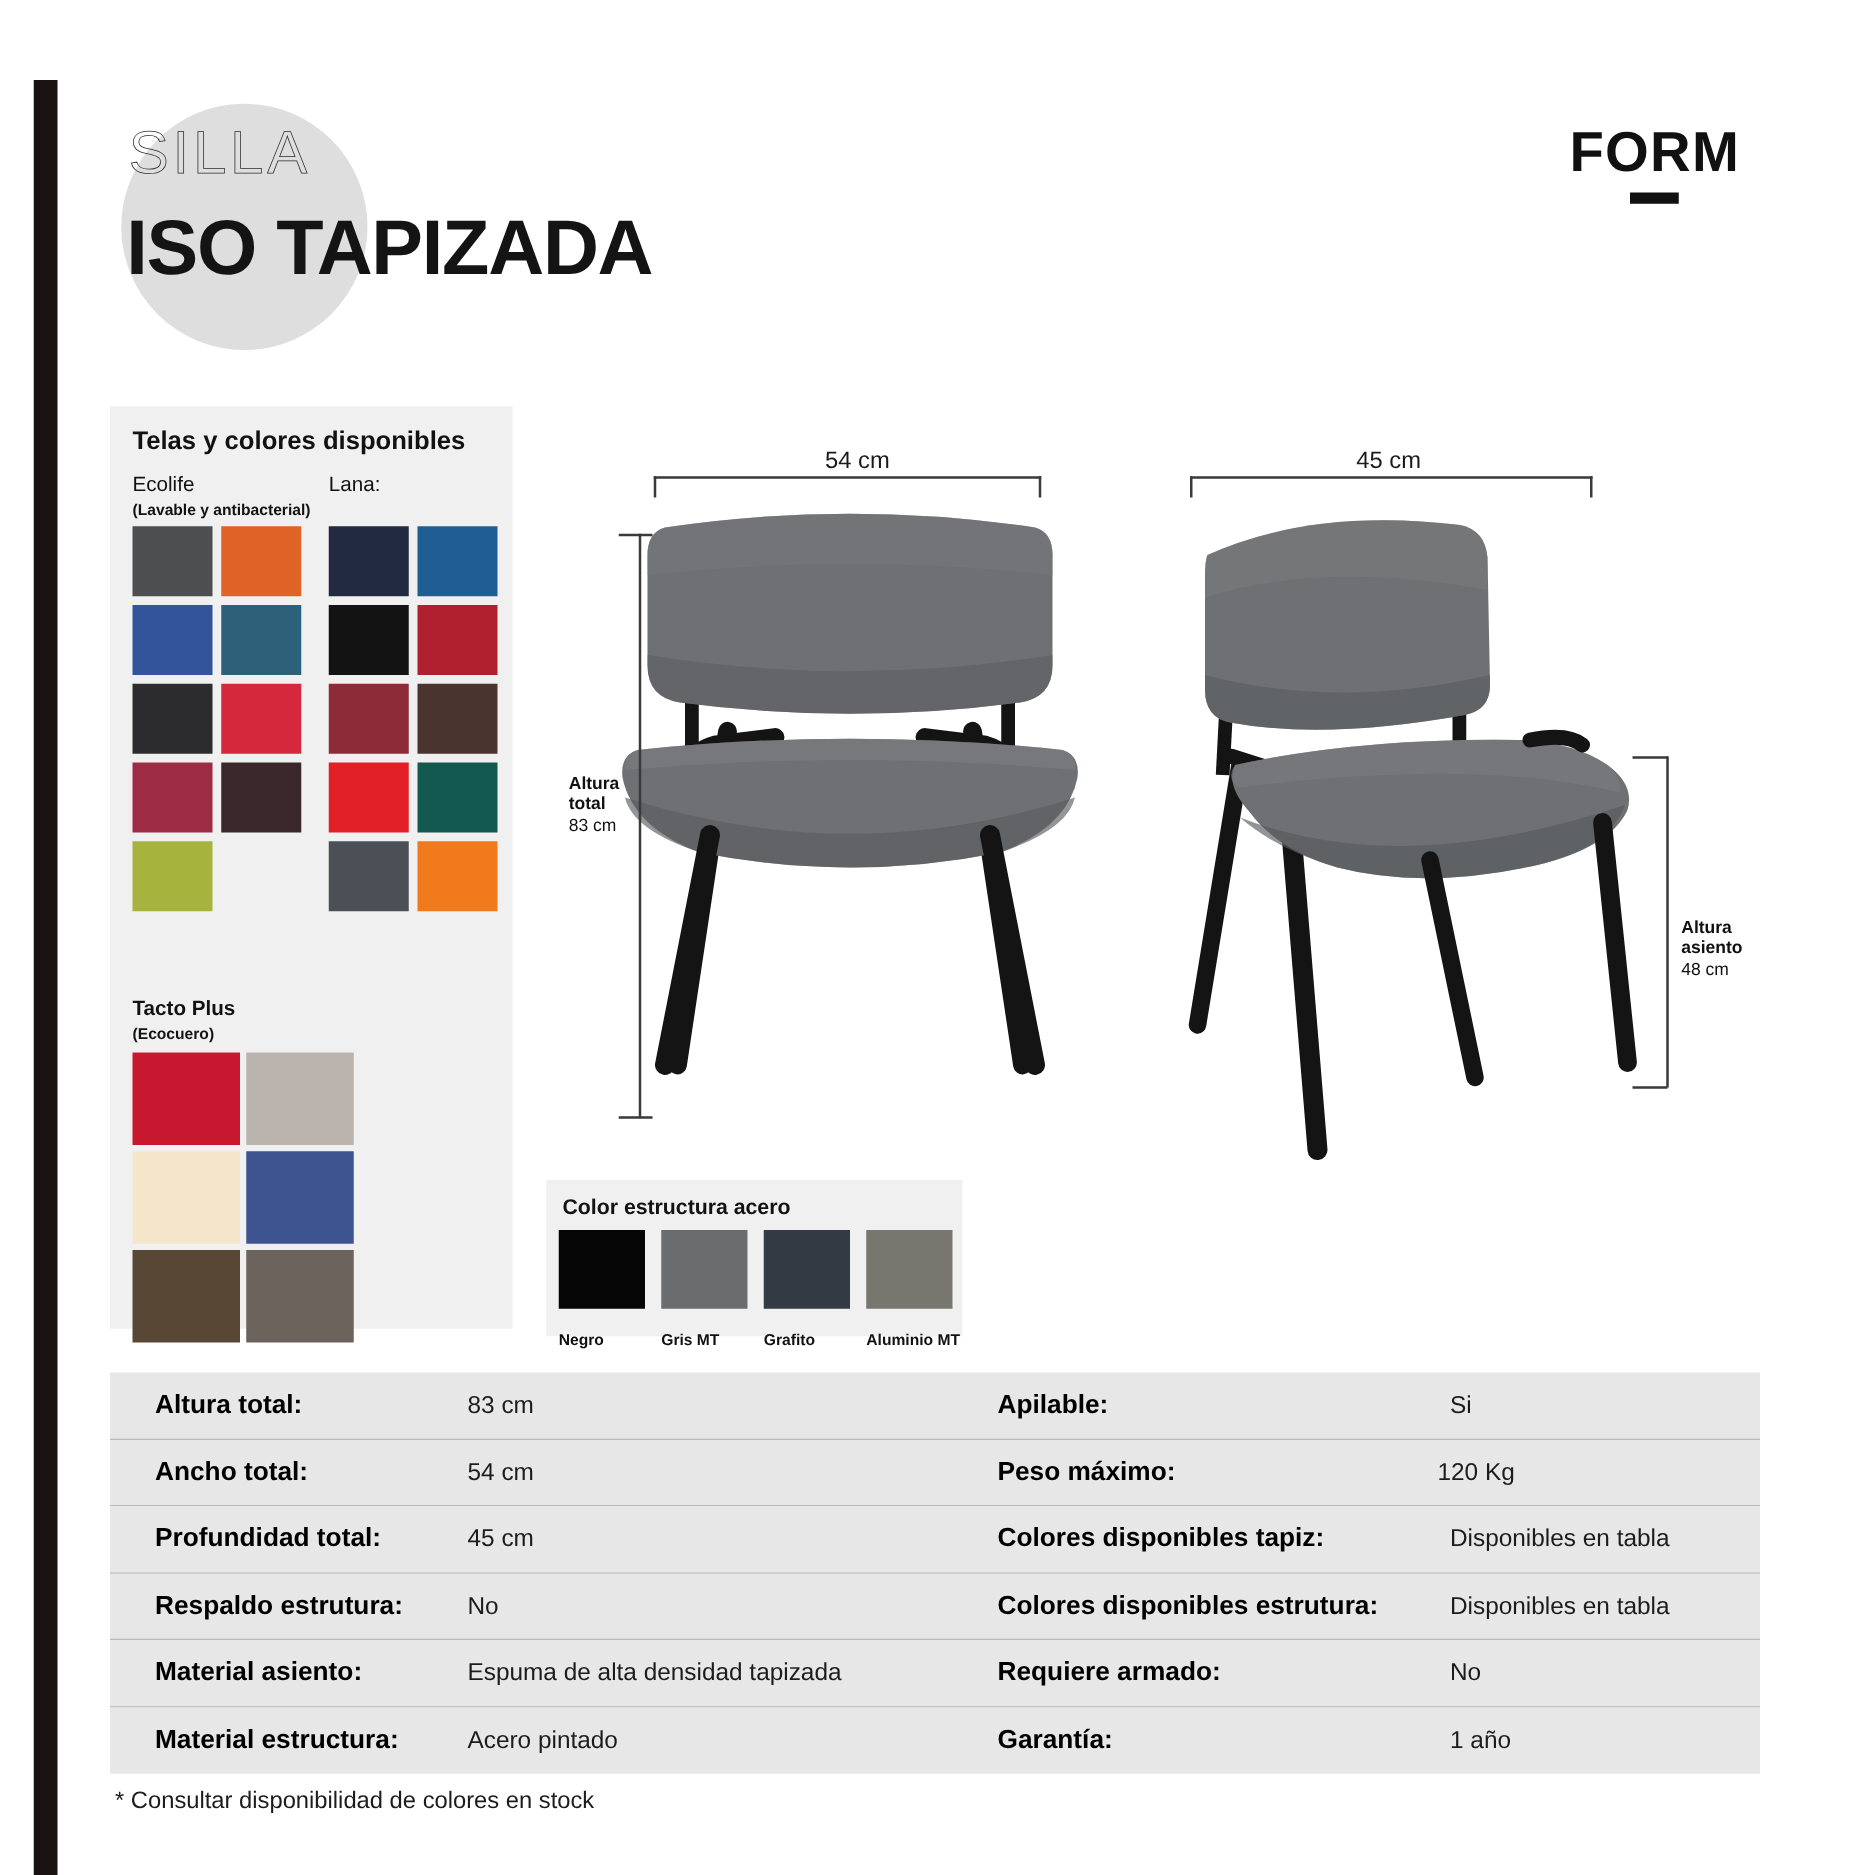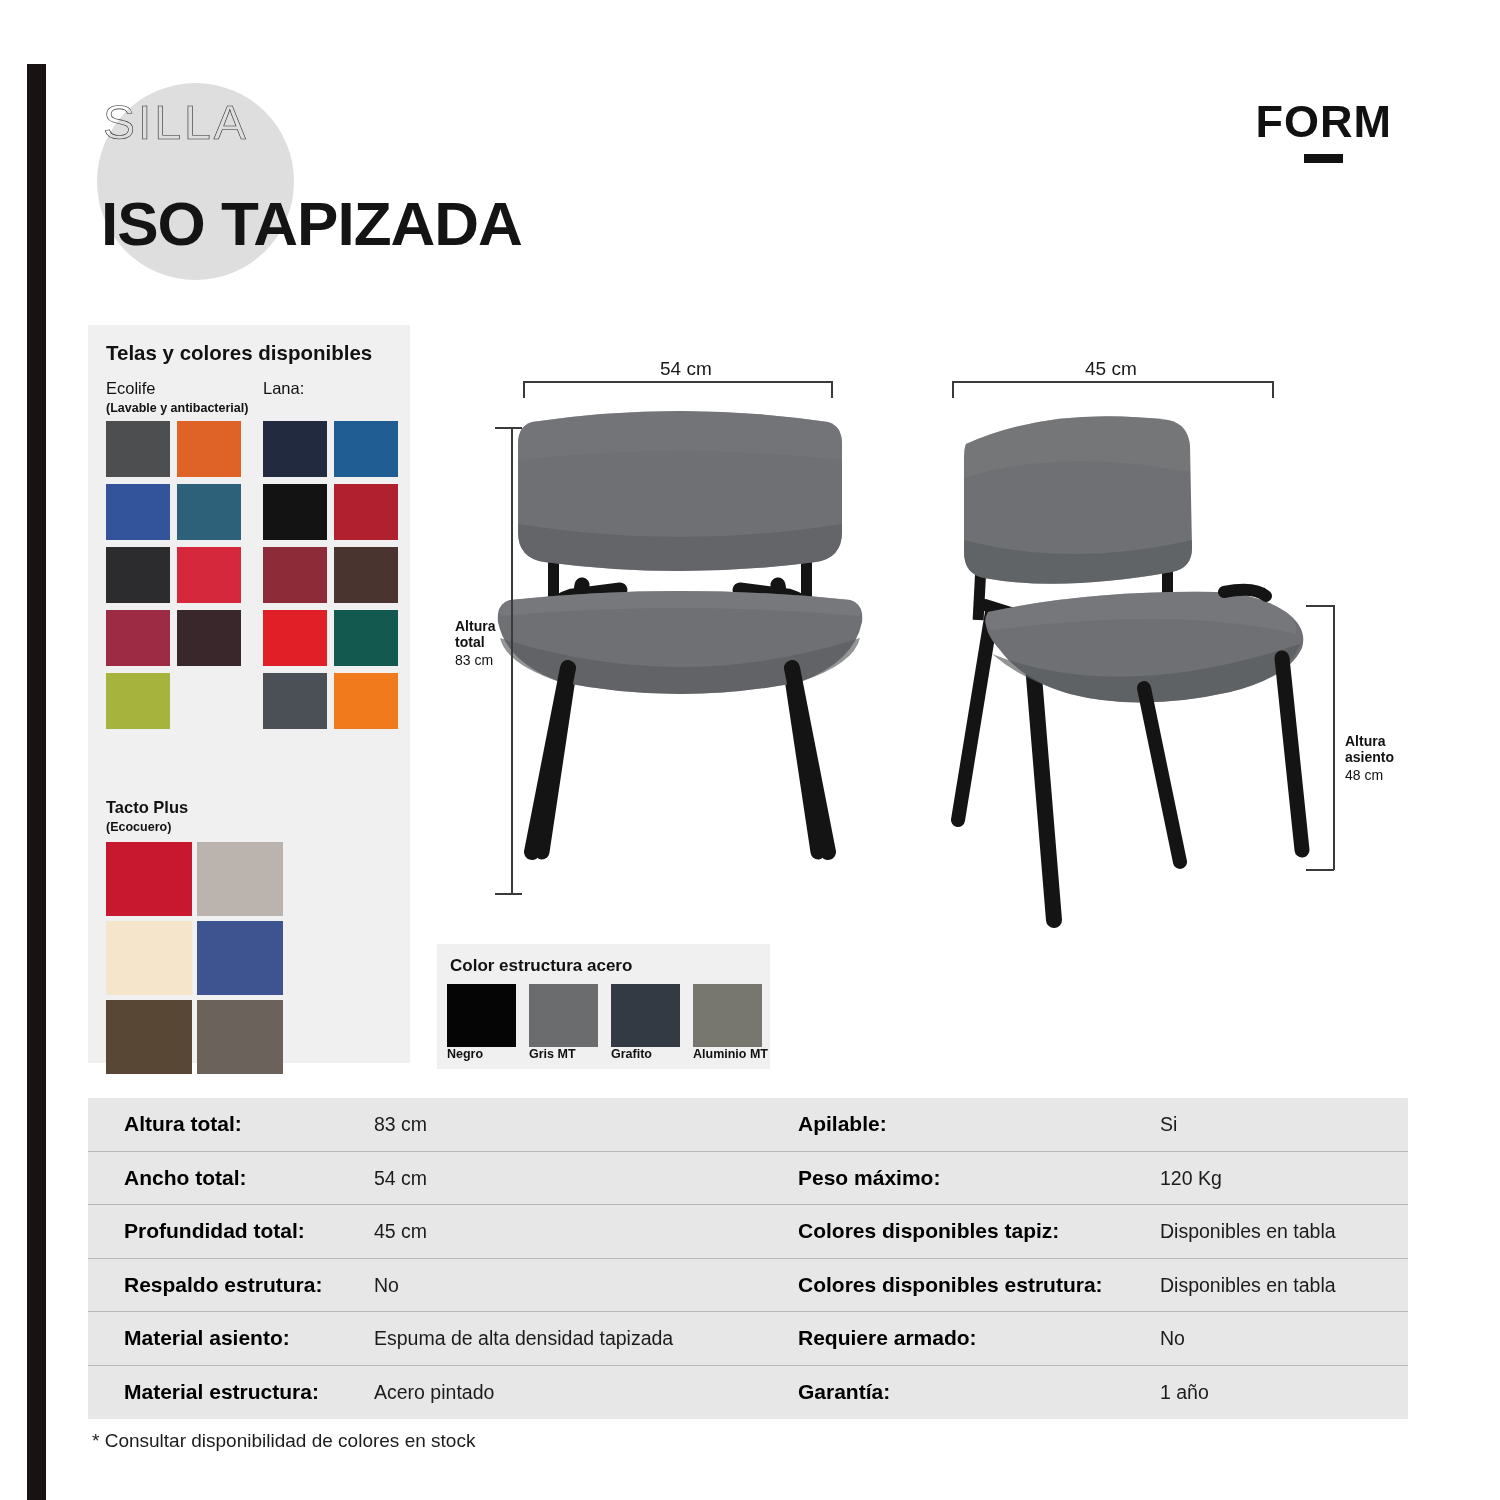--- a/index.html
+++ b/index.html
@@ -39,21 +39,20 @@
     color: transparent;
   }
   .title-bold {
     position: absolute;
     left: 101px; top: 168px;
     font-size: 62px;
     font-weight: bold;
     letter-spacing: -1px;
     color: #141414;
     line-height: 1;
-    margin-top: 25px;
   }
 
   .logo {
     position: absolute;
     right: 108px; top: 99px;
     text-align: center;
   }
   .logo-word {
     font-size: 45px;
     font-weight: bold;
@@ -129,21 +128,21 @@
     color: #121212;
   }
   .steel-row {
     position: absolute;
     left: 10px; top: 40px;
     display: flex; gap: 13px;
   }
   .steel-item { width: 69px; }
   .steel-chip { width: 69px; height: 63px; }
   .steel-name {
-    margin-top: 0;
+    margin-top: 18px;
     font-size: 12.5px;
     font-weight: bold;
     color: #111111;
     white-space: nowrap;
   }
 
   
   .dim-txt {
     position: absolute;
     font-size: 19px;
@@ -385,21 +384,21 @@
         <span class="v" style="margin-left: 14px;">Si</span>
       </div>
     </div>
     <div class="spec-row">
       <div class="cell left">
         <span class="k k-w1">Ancho total:</span>
         <span class="v">54 cm</span>
       </div>
       <div class="cell right">
         <span class="k" style="min-width: 348px;">Peso máximo:</span>
-        <span class="v" style="margin-left: 14px;">120 Kg</span>
+        <span class="v" style="margin-left: 4px;">120 Kg</span>
       </div>
     </div>
     <div class="spec-row">
       <div class="cell left">
         <span class="k k-w1">Profundidad total:</span>
         <span class="v">45 cm</span>
       </div>
       <div class="cell right">
         <span class="k" style="min-width: 348px;">Colores disponibles tapiz:</span>
         <span class="v" style="margin-left: 14px;">Disponibles en tabla</span>

